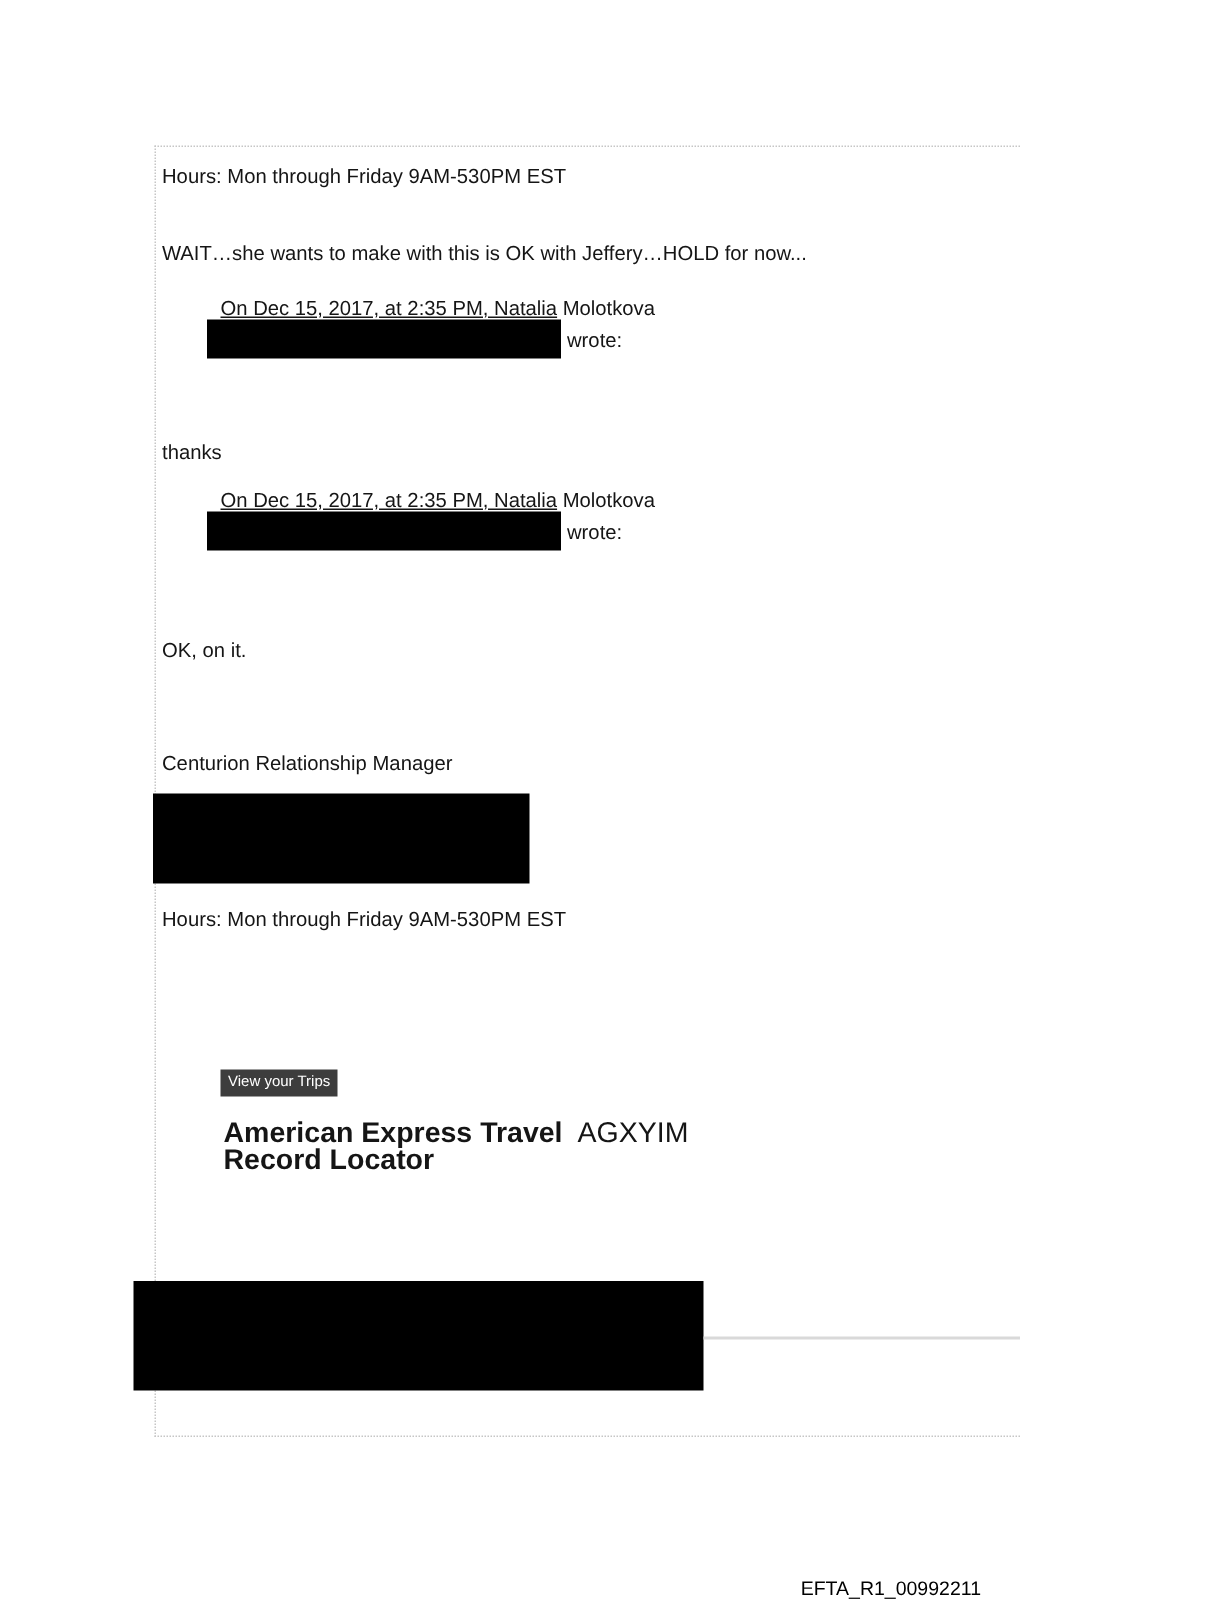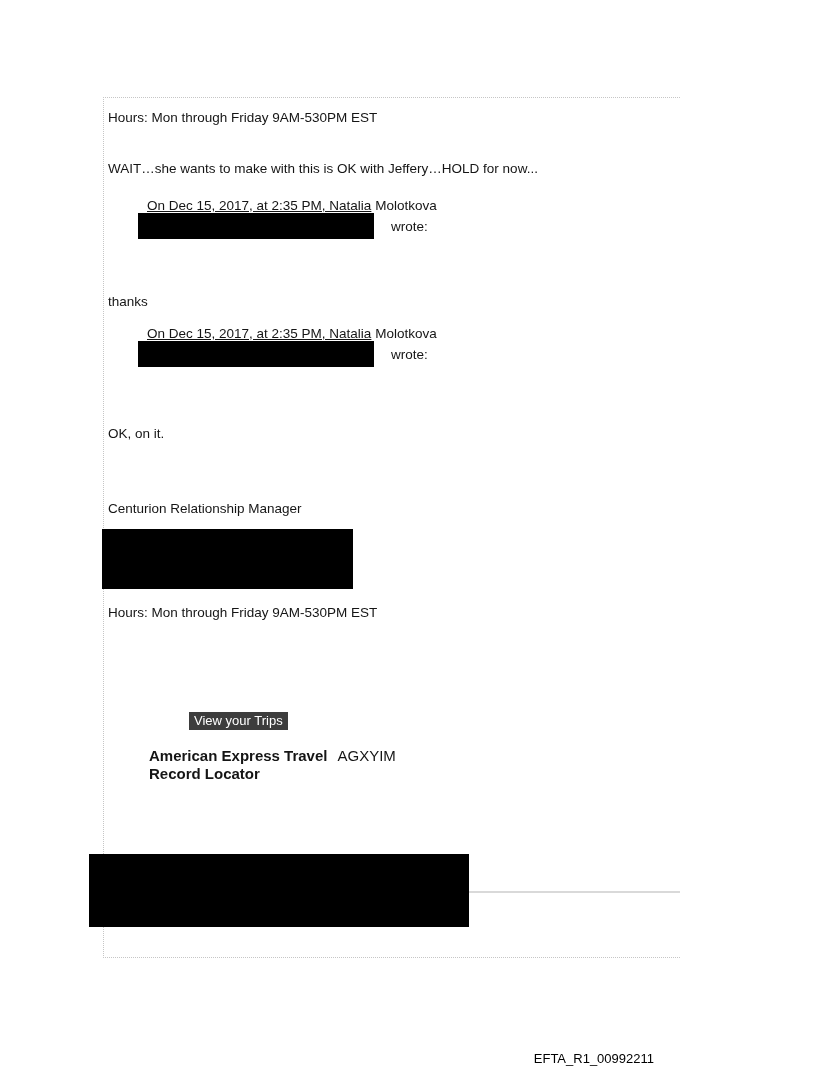--- a/index.html
+++ b/index.html
@@ -20,21 +20,21 @@
     top: 97px;
     width: 617px;
     height: 861px;
     border: 1px dotted #c6c6c6;
     box-sizing: border-box;
   }
   .abs { position: absolute; }
   .para { white-space: pre-wrap; }
   .quote-line1 { padding-left: 9px; }
   .ul { text-decoration: underline; }
-  .quote-line2 { display: flex; align-items: center; gap: 17px; margin-top: 0px; }
+  .quote-line2 { display: flex; align-items: center; gap: 4px; margin-top: 0px; }
   .redaction-bar {
     display: inline-block;
     width: 236px;
     height: 26px;
     background: #000000;
   }
   .redaction-large-1 { left: -2px; top: 431px; width: 251px; height: 60px; background: #000; }
   .redaction-large-2 { left: -15px; top: 756px; width: 380px; height: 73px; background: #000; }
   .redaction-inline {
     display: inline-block;
@@ -42,24 +42,23 @@
     height: 45px;
     background: #000000;
     vertical-align: middle;
     margin: -15px 0;
   }
   .view-trips {
     display: inline-block;
     background: #3d3d3d;
     color: #ffffff;
     padding: 1px 5px 2px 5px;
-    font-size: 13px;
-    margin-left: 42px;
+    font-size: 10px;
   }
-  .amex { font-size: 15px; line-height: 18px; }
+  .amex { font-size: 19px; line-height: 18px; }
   .amex b { font-weight: bold; }
   .amex-code { font-weight: normal; margin-left: 10px; }
   .divider { left: 365px; top: 793px; width: 248px; height: 2px; background: #d9d9d9; }
   .bates {
     position: absolute;
     top: 1051px;
     right: 26px;
     font-size: 13px;
     color: #000000;
   }

